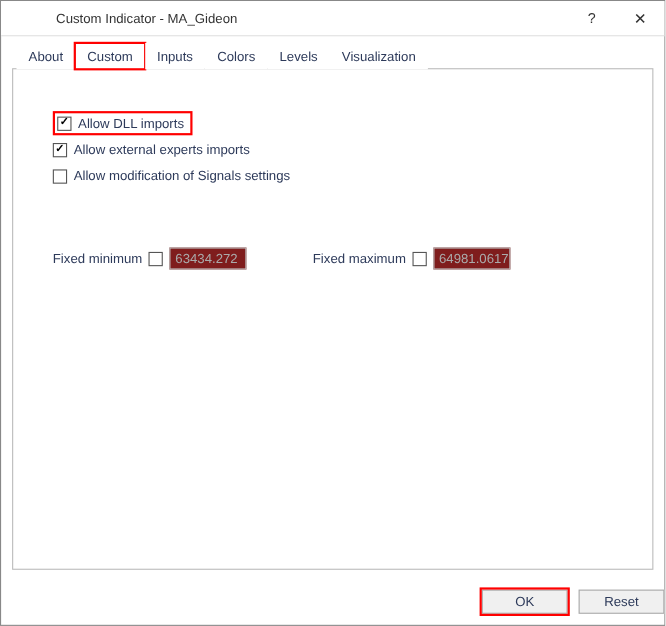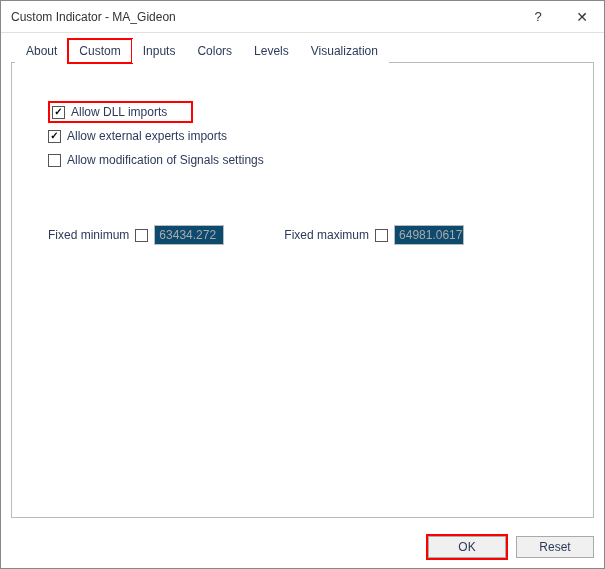--- a/index.html
+++ b/index.html
@@ -24,20 +24,21 @@
     display: flex;
     align-items: center;
     padding-left: 10px;
     background: #fff;
     border-bottom: 1px solid #e0e0e0;
   }
   .titlebar .title {
     flex: 1;
     font-size: 12px;
     color: #333;
+    margin-left: 40px;
   }
   .titlebar .ctl {
     width: 44px;
     height: 30px;
     display: flex;
     align-items: center;
     justify-content: center;
     font-size: 14px;
     color: #333;
   }
@@ -83,21 +84,21 @@
   .chkrow {
     display: flex;
     align-items: center;
     gap: 6px;
     height: 22px;
     margin-bottom: 2px;
     color: #2d3a5a;
   }
   .chkrow.hl {
     border: 2px solid #f00;
-    padding: 0 24px 0 2px;
+    padding: 0 6px 0 2px;
     width: fit-content;
   }
   .checkbox {
     width: 13px;
     height: 13px;
     border: 1px solid #555;
     display: flex;
     align-items: center;
     justify-content: center;
     font-size: 10px;
@@ -118,27 +119,27 @@
   }
   .numbox {
     width: 70px;
     height: 20px;
     border: 1px solid #bbb;
     padding: 2px 4px;
     color: #aaa;
     font-size: 12px;
     overflow: hidden;
     white-space: nowrap;
-    background: #0c4a6e;
+    background: #7f1d1d;
   }
   .buttonbar {
     display: flex;
     justify-content: flex-end;
     gap: 10px;
-    padding: 8px 10px 10px 10px;
+    padding: 8px 0 10px 10px;
   }
   .btn {
     width: 78px;
     height: 22px;
     border: 1px solid #aaa;
     background: #f0f0f0;
     display: flex;
     align-items: center;
     justify-content: center;
     color: #2d3a5a;

